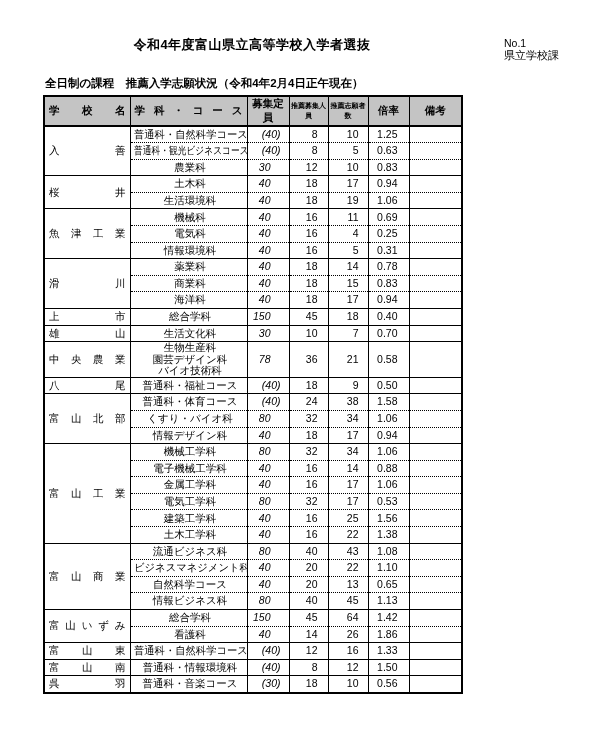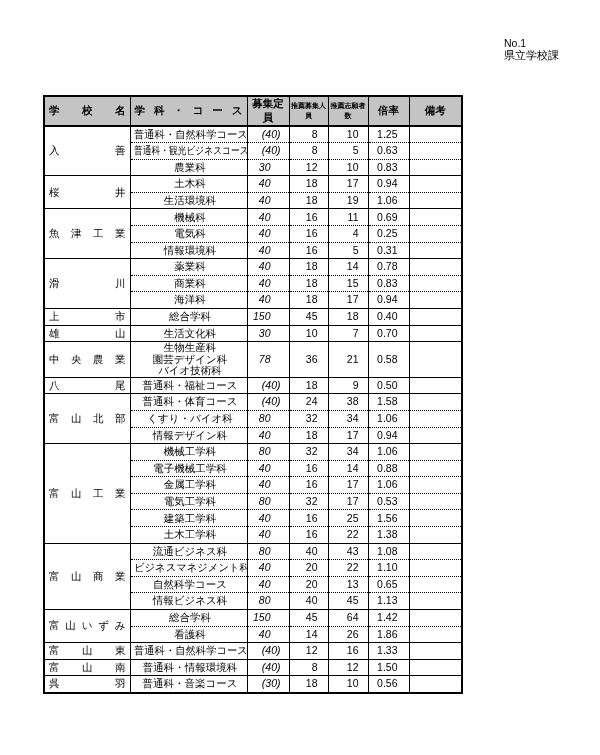--- a/index.html
+++ b/index.html
@@ -59,21 +59,23 @@
 </head>
 <body>
 
 <div class="page">
 
   <div class="hdr-right">
     <div class="pageno">No.1</div>
     <div class="dept-name">県立学校課</div>
   </div>
 
-
+  <h1 class="doc-title">令和4年度富山県立高等学校入学者選抜</h1>
+
+  <div class="doc-subtitle">全日制の課程　推薦入学志願状況（令和4年2月4日正午現在）</div>
 
   <table class="main">
     <colgroup>
       <col class="c-school">
         <col class="c-dept">
         <col class="c-capacity">
       <col class="c-quota">
         <col class="c-applicants">
         <col class="c-ratio">
         <col class="c-remarks">

